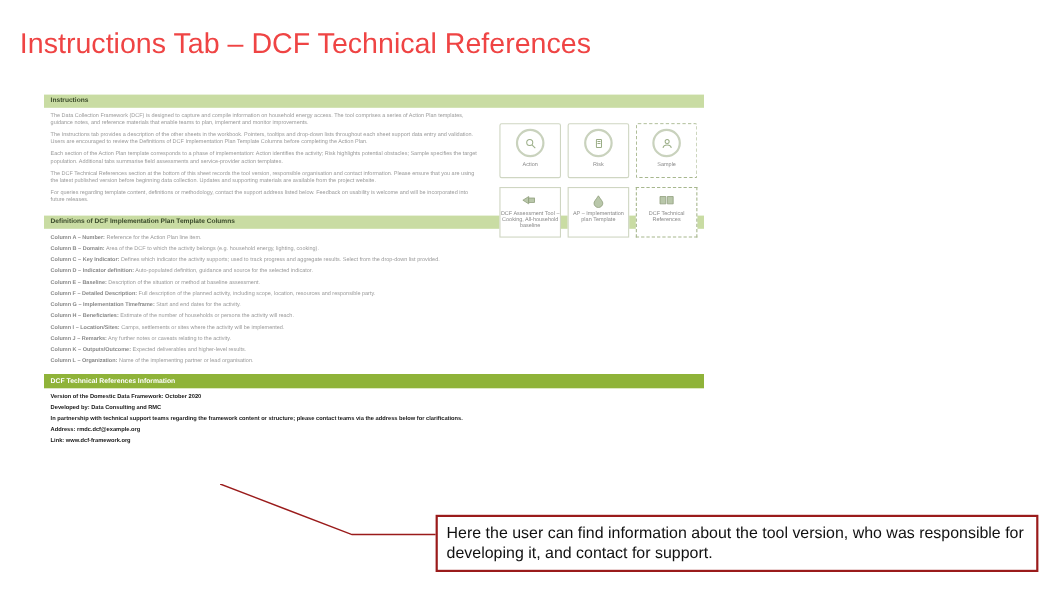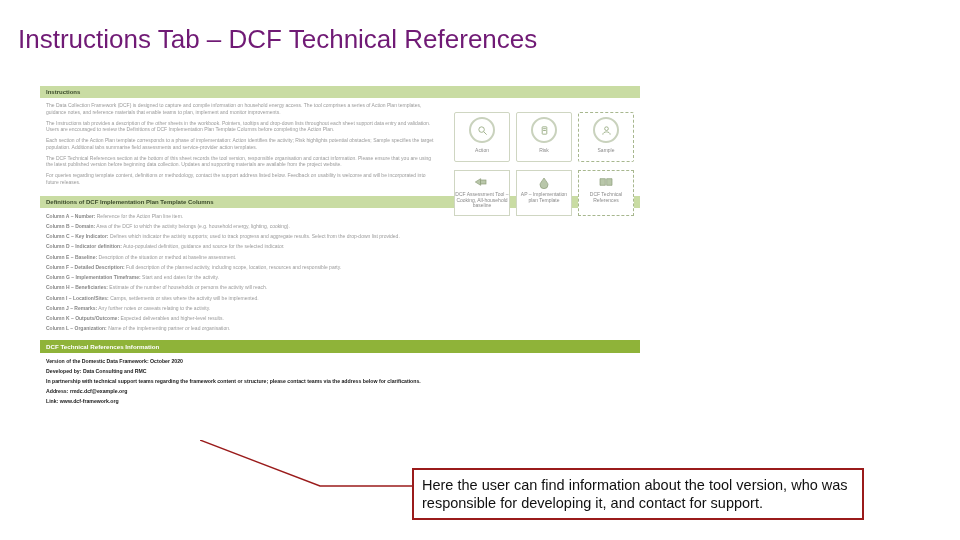--- a/index.html
+++ b/index.html
@@ -14,21 +14,21 @@
     position: relative;
   }
 
   
   .slide-title {
     position: absolute;
     left: 18px;
     top: 24px;
     font-size: 26px;
     font-weight: 400;
-    color: #701a75;
+    color: #ef4444;
   }
 
   
   .doc-area {
     position: absolute;
     left: 40px;
     top: 84px;
     width: 600px;
     height: 380px;
     background: #ffffff;
@@ -153,23 +153,23 @@
     top: 440px;
     width: 230px;
     height: 50px;
     pointer-events: none;
   }
   .leader svg { width: 100%; height: 100%; }
 
   
   .callout {
     position: absolute;
-    left: 412px;
+    left: 396px;
     top: 468px;
-    width: 452px;
+    width: 548px;
     box-sizing: border-box;
     border: 2px solid #9a1b1b;
     background: #ffffff;
     padding: 6px 8px;
     font-size: 14.5px;
     line-height: 1.25;
     color: #111;
   }
 </style>
 </head>

